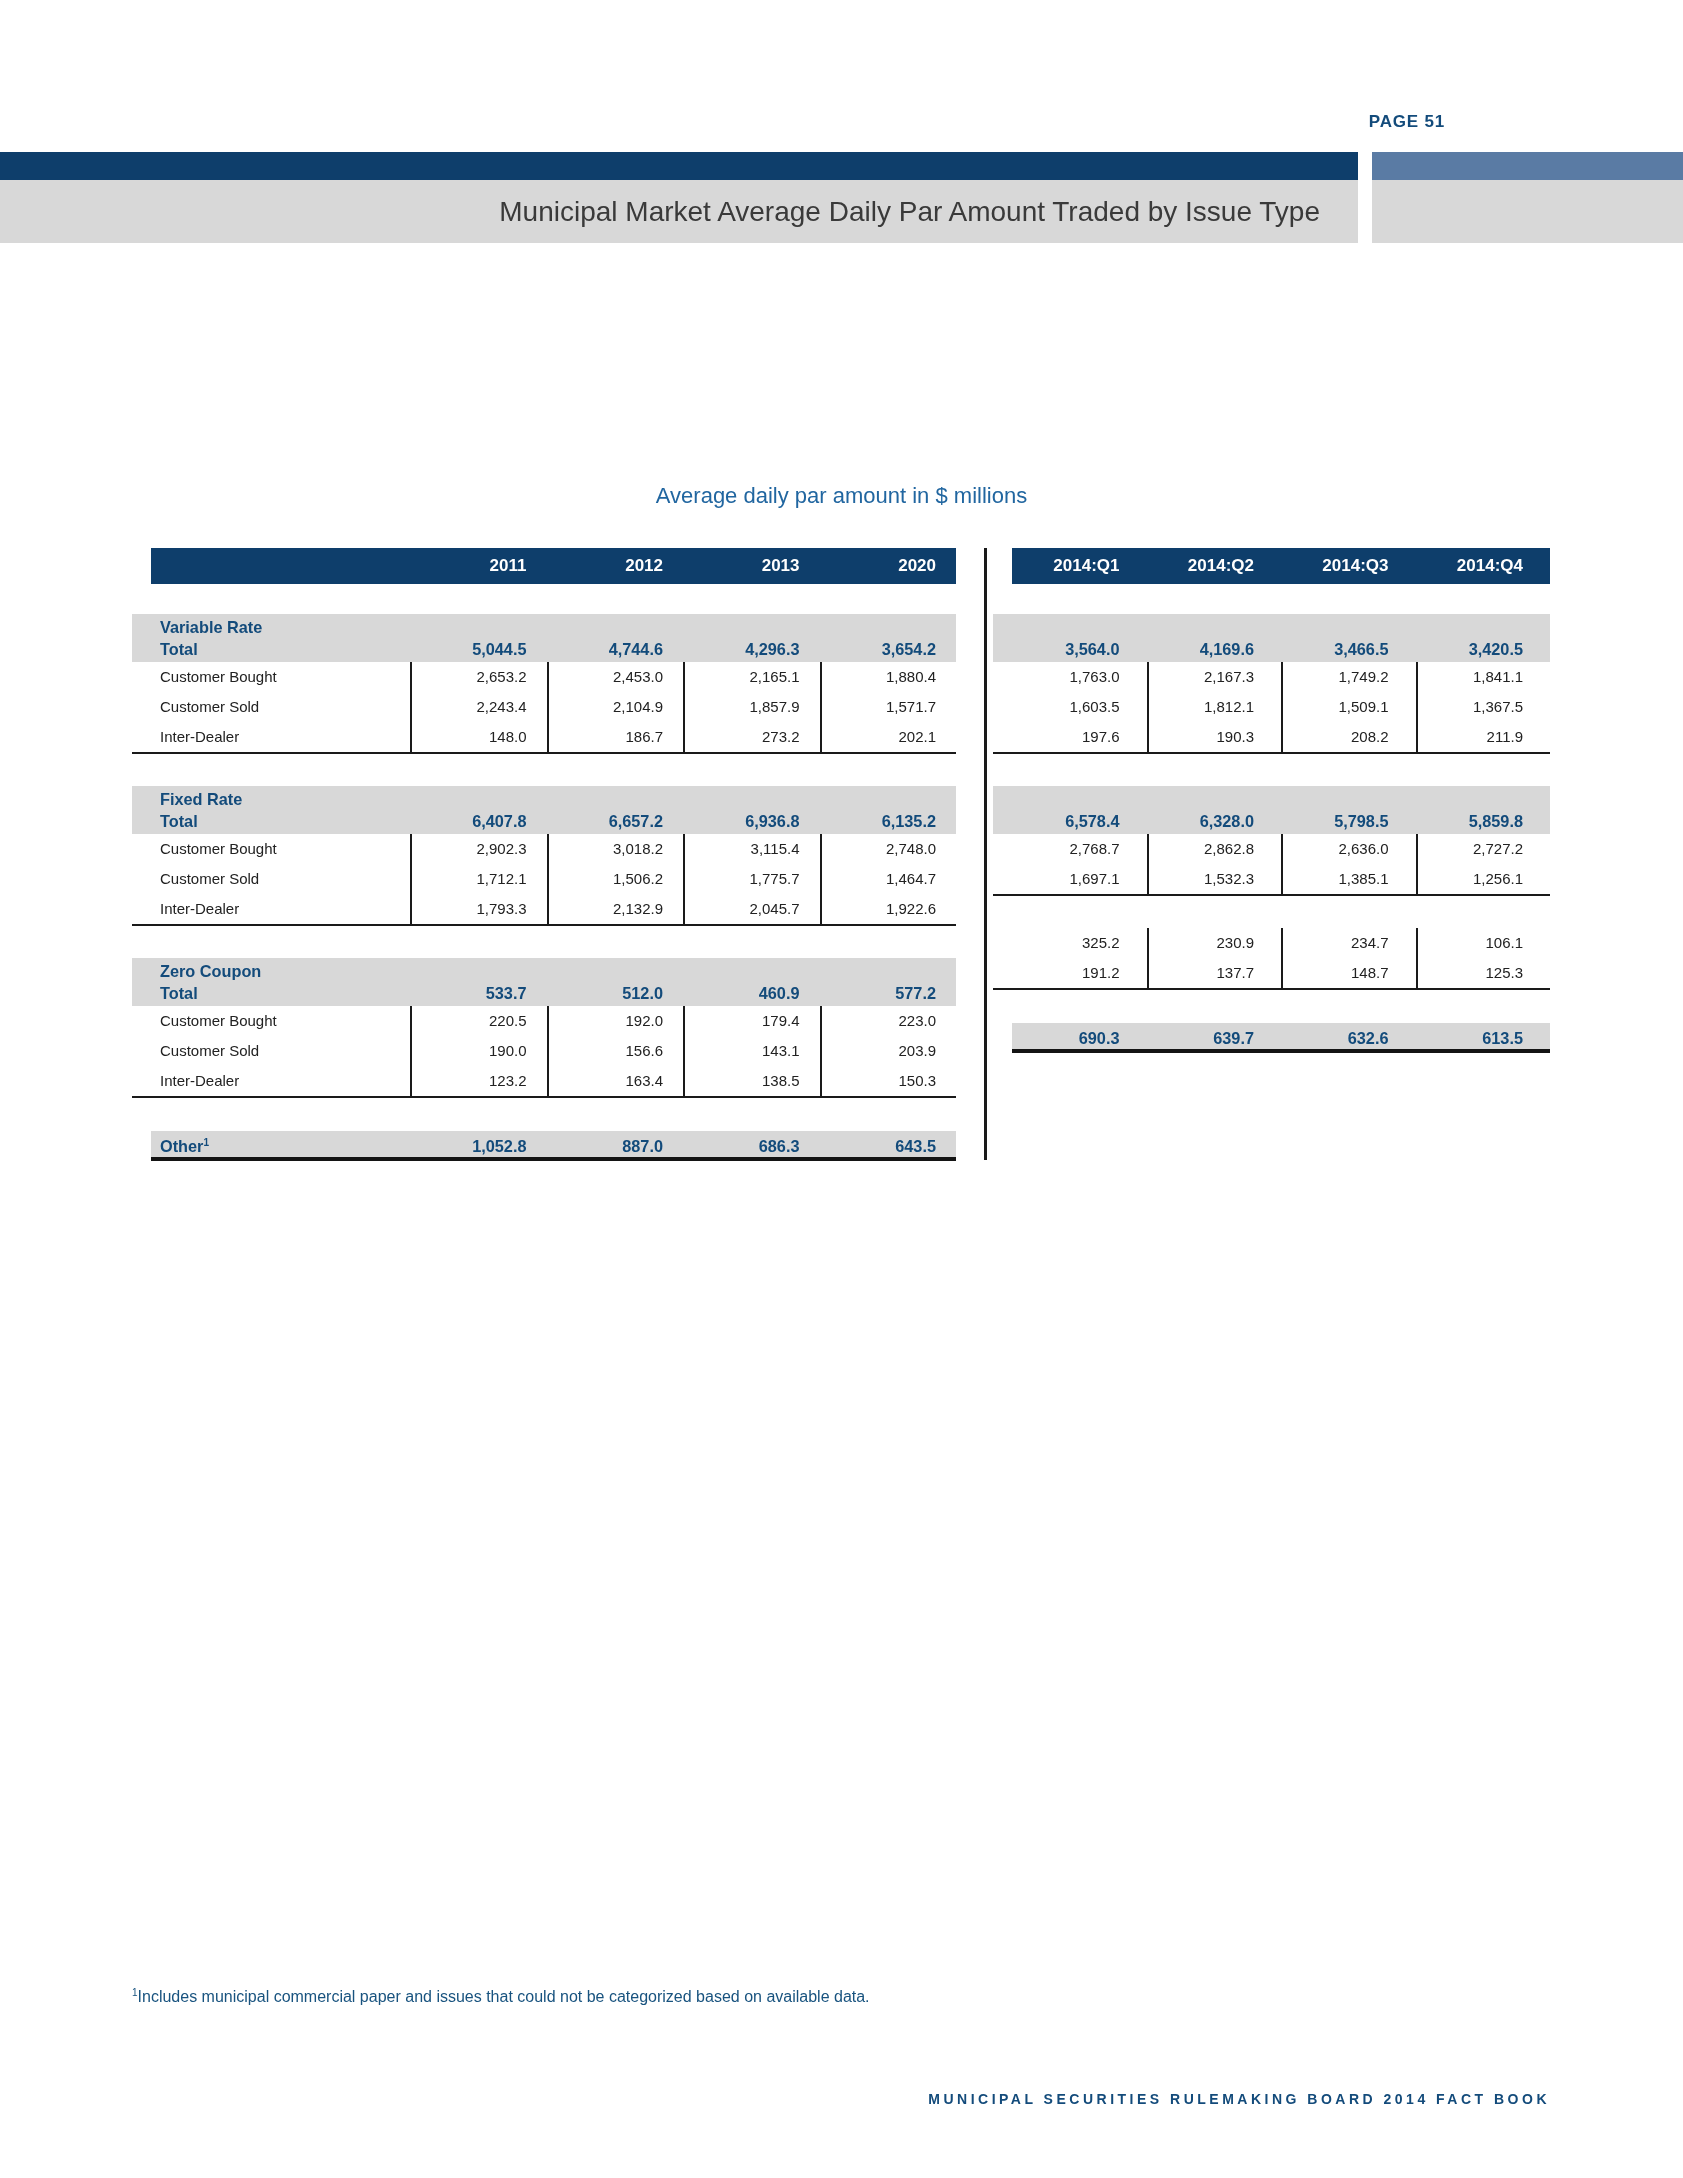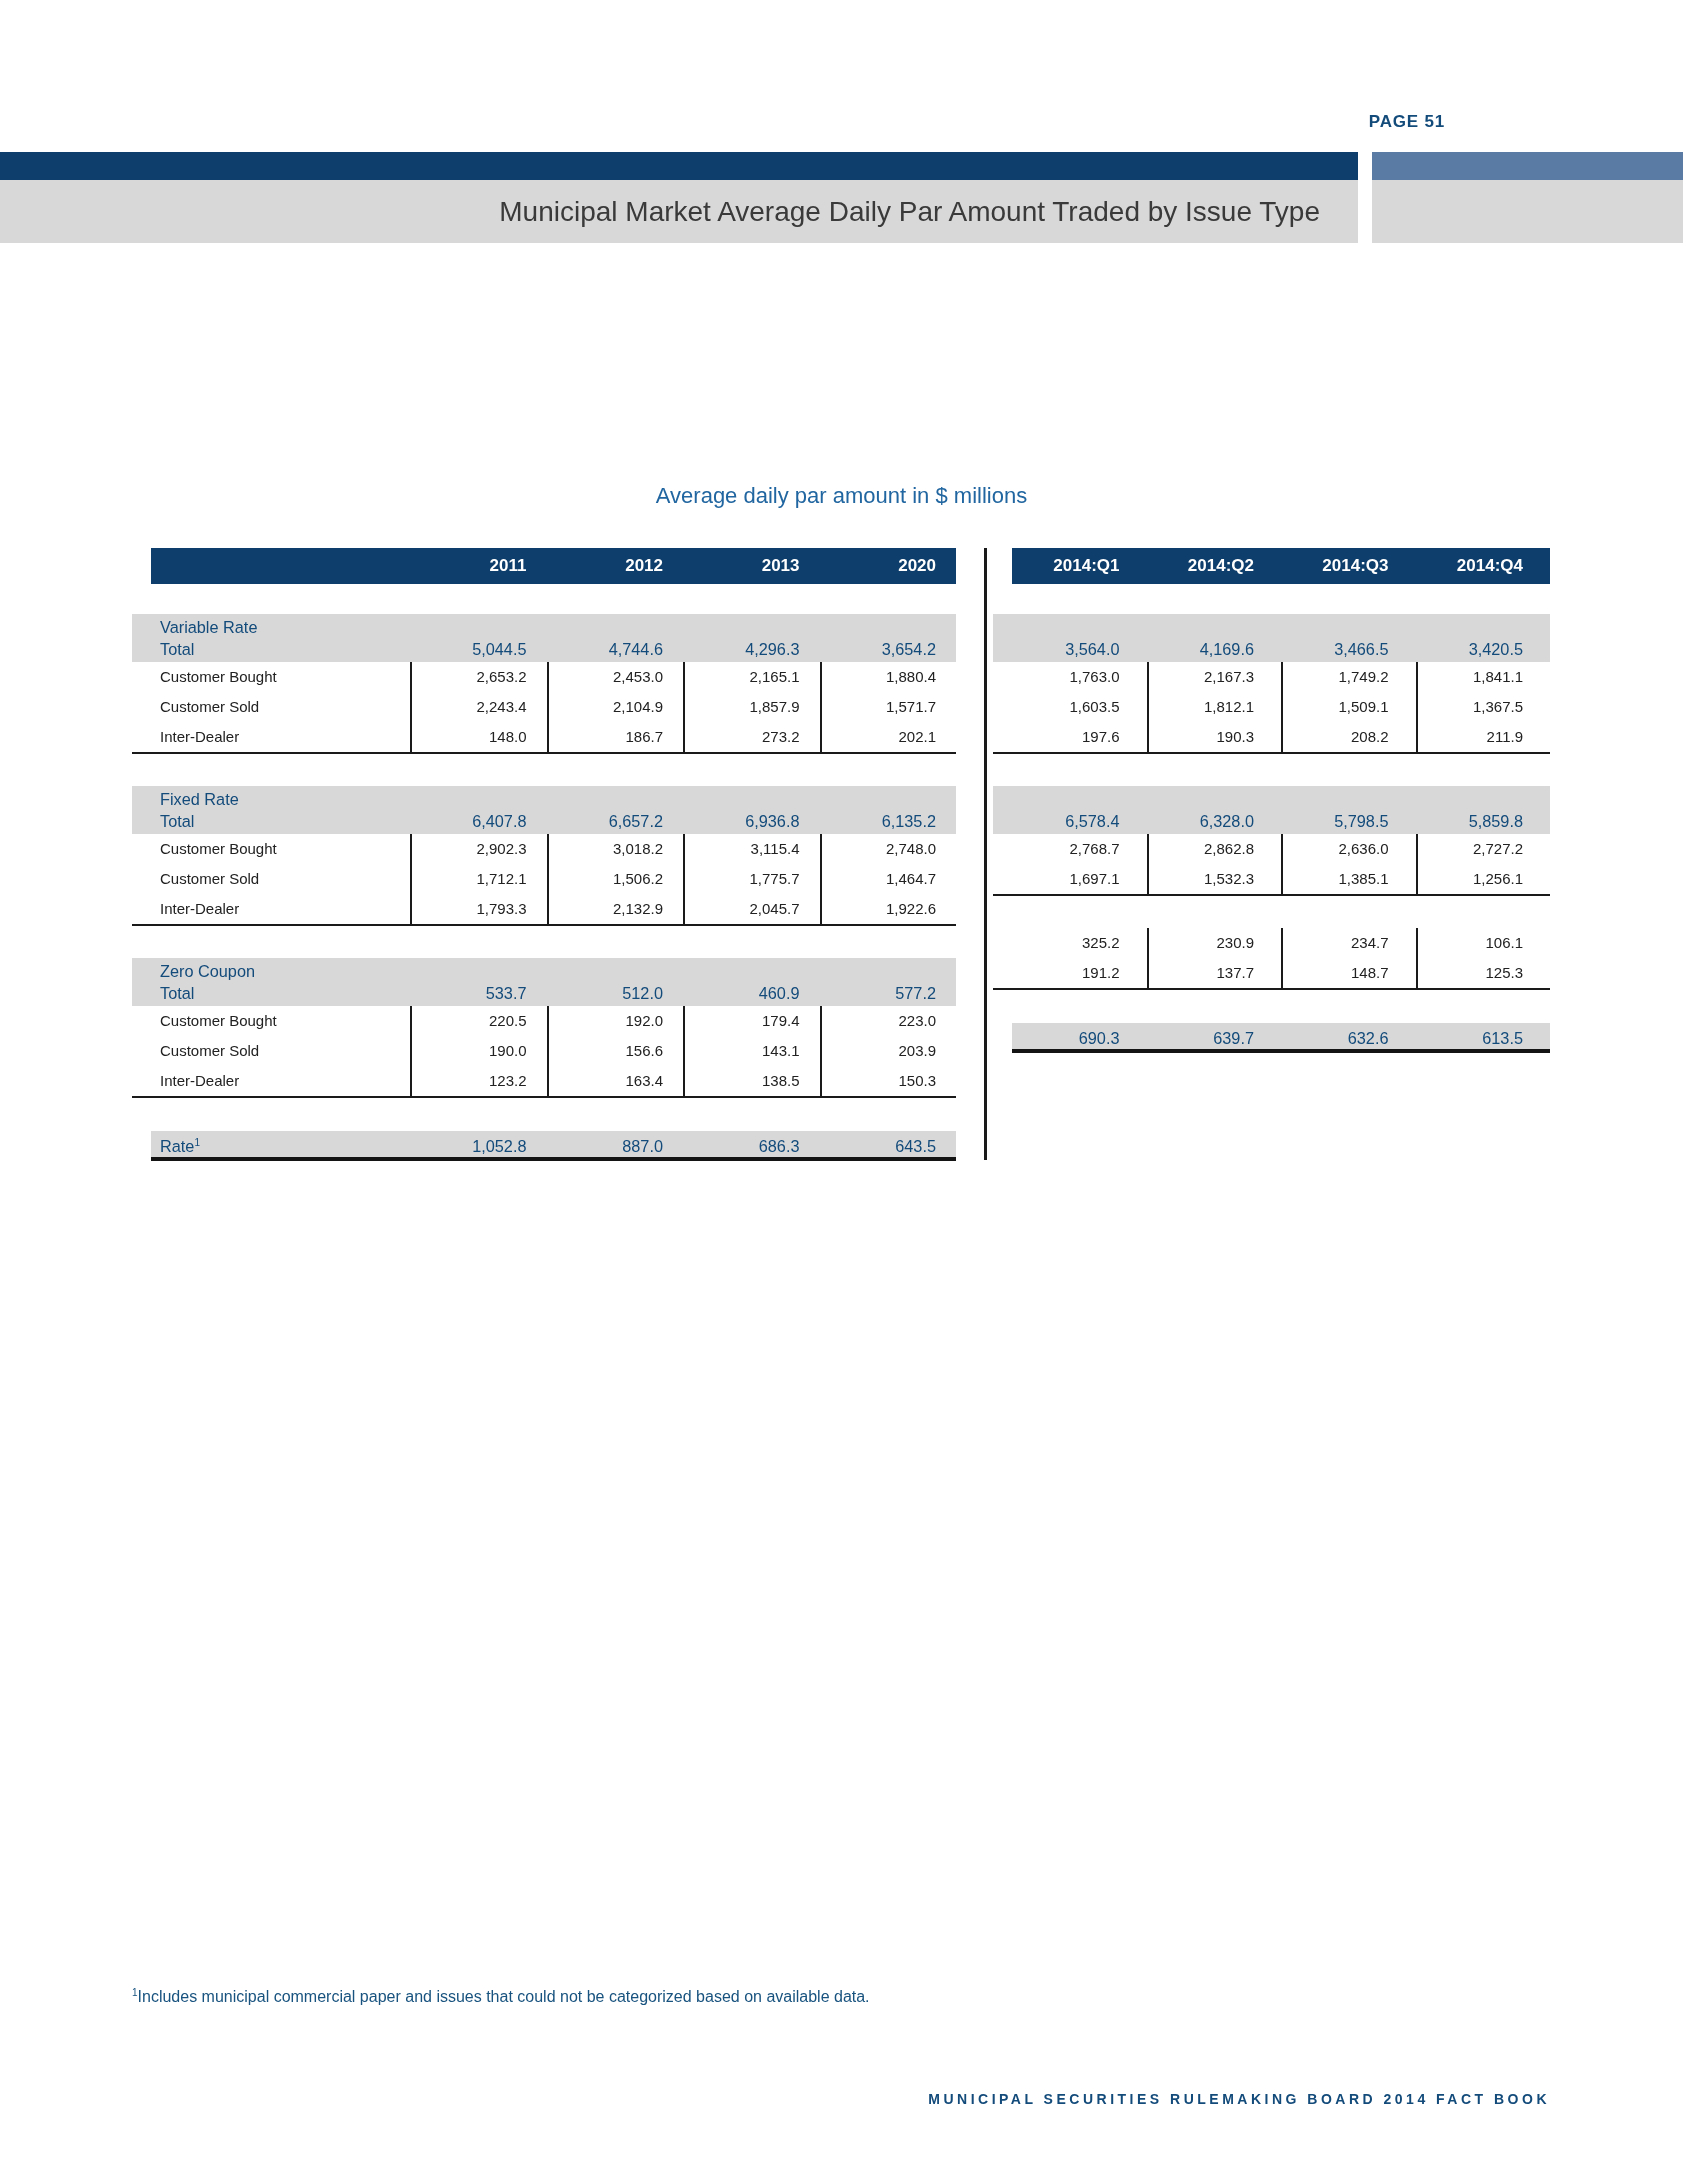--- a/index.html
+++ b/index.html
@@ -63,21 +63,21 @@
   .c.l{text-align:left;padding-left:9px;}
 
   .thead{height:36px;line-height:36px;background:var(--navy-bar);
     color:#ffffff;font-weight:bold;font-size:17px;}
 
   .sp{width:100%;}
 
   .band{height:48px;background:var(--band-gray);}
   .band .row{height:24px;line-height:26px;}
   .band .row.total{line-height:22px;}
-  .sec{font-weight:normal;color:var(--navy-text);font-size:16.3px;}
+  .sec{font-weight:bold;color:var(--navy-text);font-size:16.3px;}
 
   .rows{border-bottom:2px solid var(--rule);}
   .rows .row{height:30px;line-height:30px;font-size:15px;color:var(--body-text);}
   .yr .rows .row .c.num{border-left:2px solid var(--rule);}
   .qt .rows .row .c.num{border-left:2px solid var(--rule);}
   .qt .rows .row .c.num:first-child{border-left:none;}
 
   .other{height:30px;line-height:30px;background:var(--band-gray);
     border-bottom:4px solid #141414;}
 
@@ -225,21 +225,21 @@
           <div class="row">
             <div class="c l">Inter-Dealer</div>
             <div class="c num">123.2</div>
             <div class="c num">163.4</div>
             <div class="c num">138.5</div>
             <div class="c num">150.3</div>
           </div>
         </div>
         <div class="sp" style="height: 33px;"></div>
         <div class="row other">
-          <div class="c l sec"><span>Rate</span><sup>1</sup></div>
+          <div class="c l sec"><span>Other</span><sup>1</sup></div>
           <div class="c num sec">1,052.8</div>
           <div class="c num sec">887.0</div>
           <div class="c num sec">686.3</div>
           <div class="c num sec">643.5</div>
         </div>
       </div>
       <div class="tbl qt">
         <div class="row thead">
           <div class="c num">2014:Q1</div>
           <div class="c num">2014:Q2</div>

